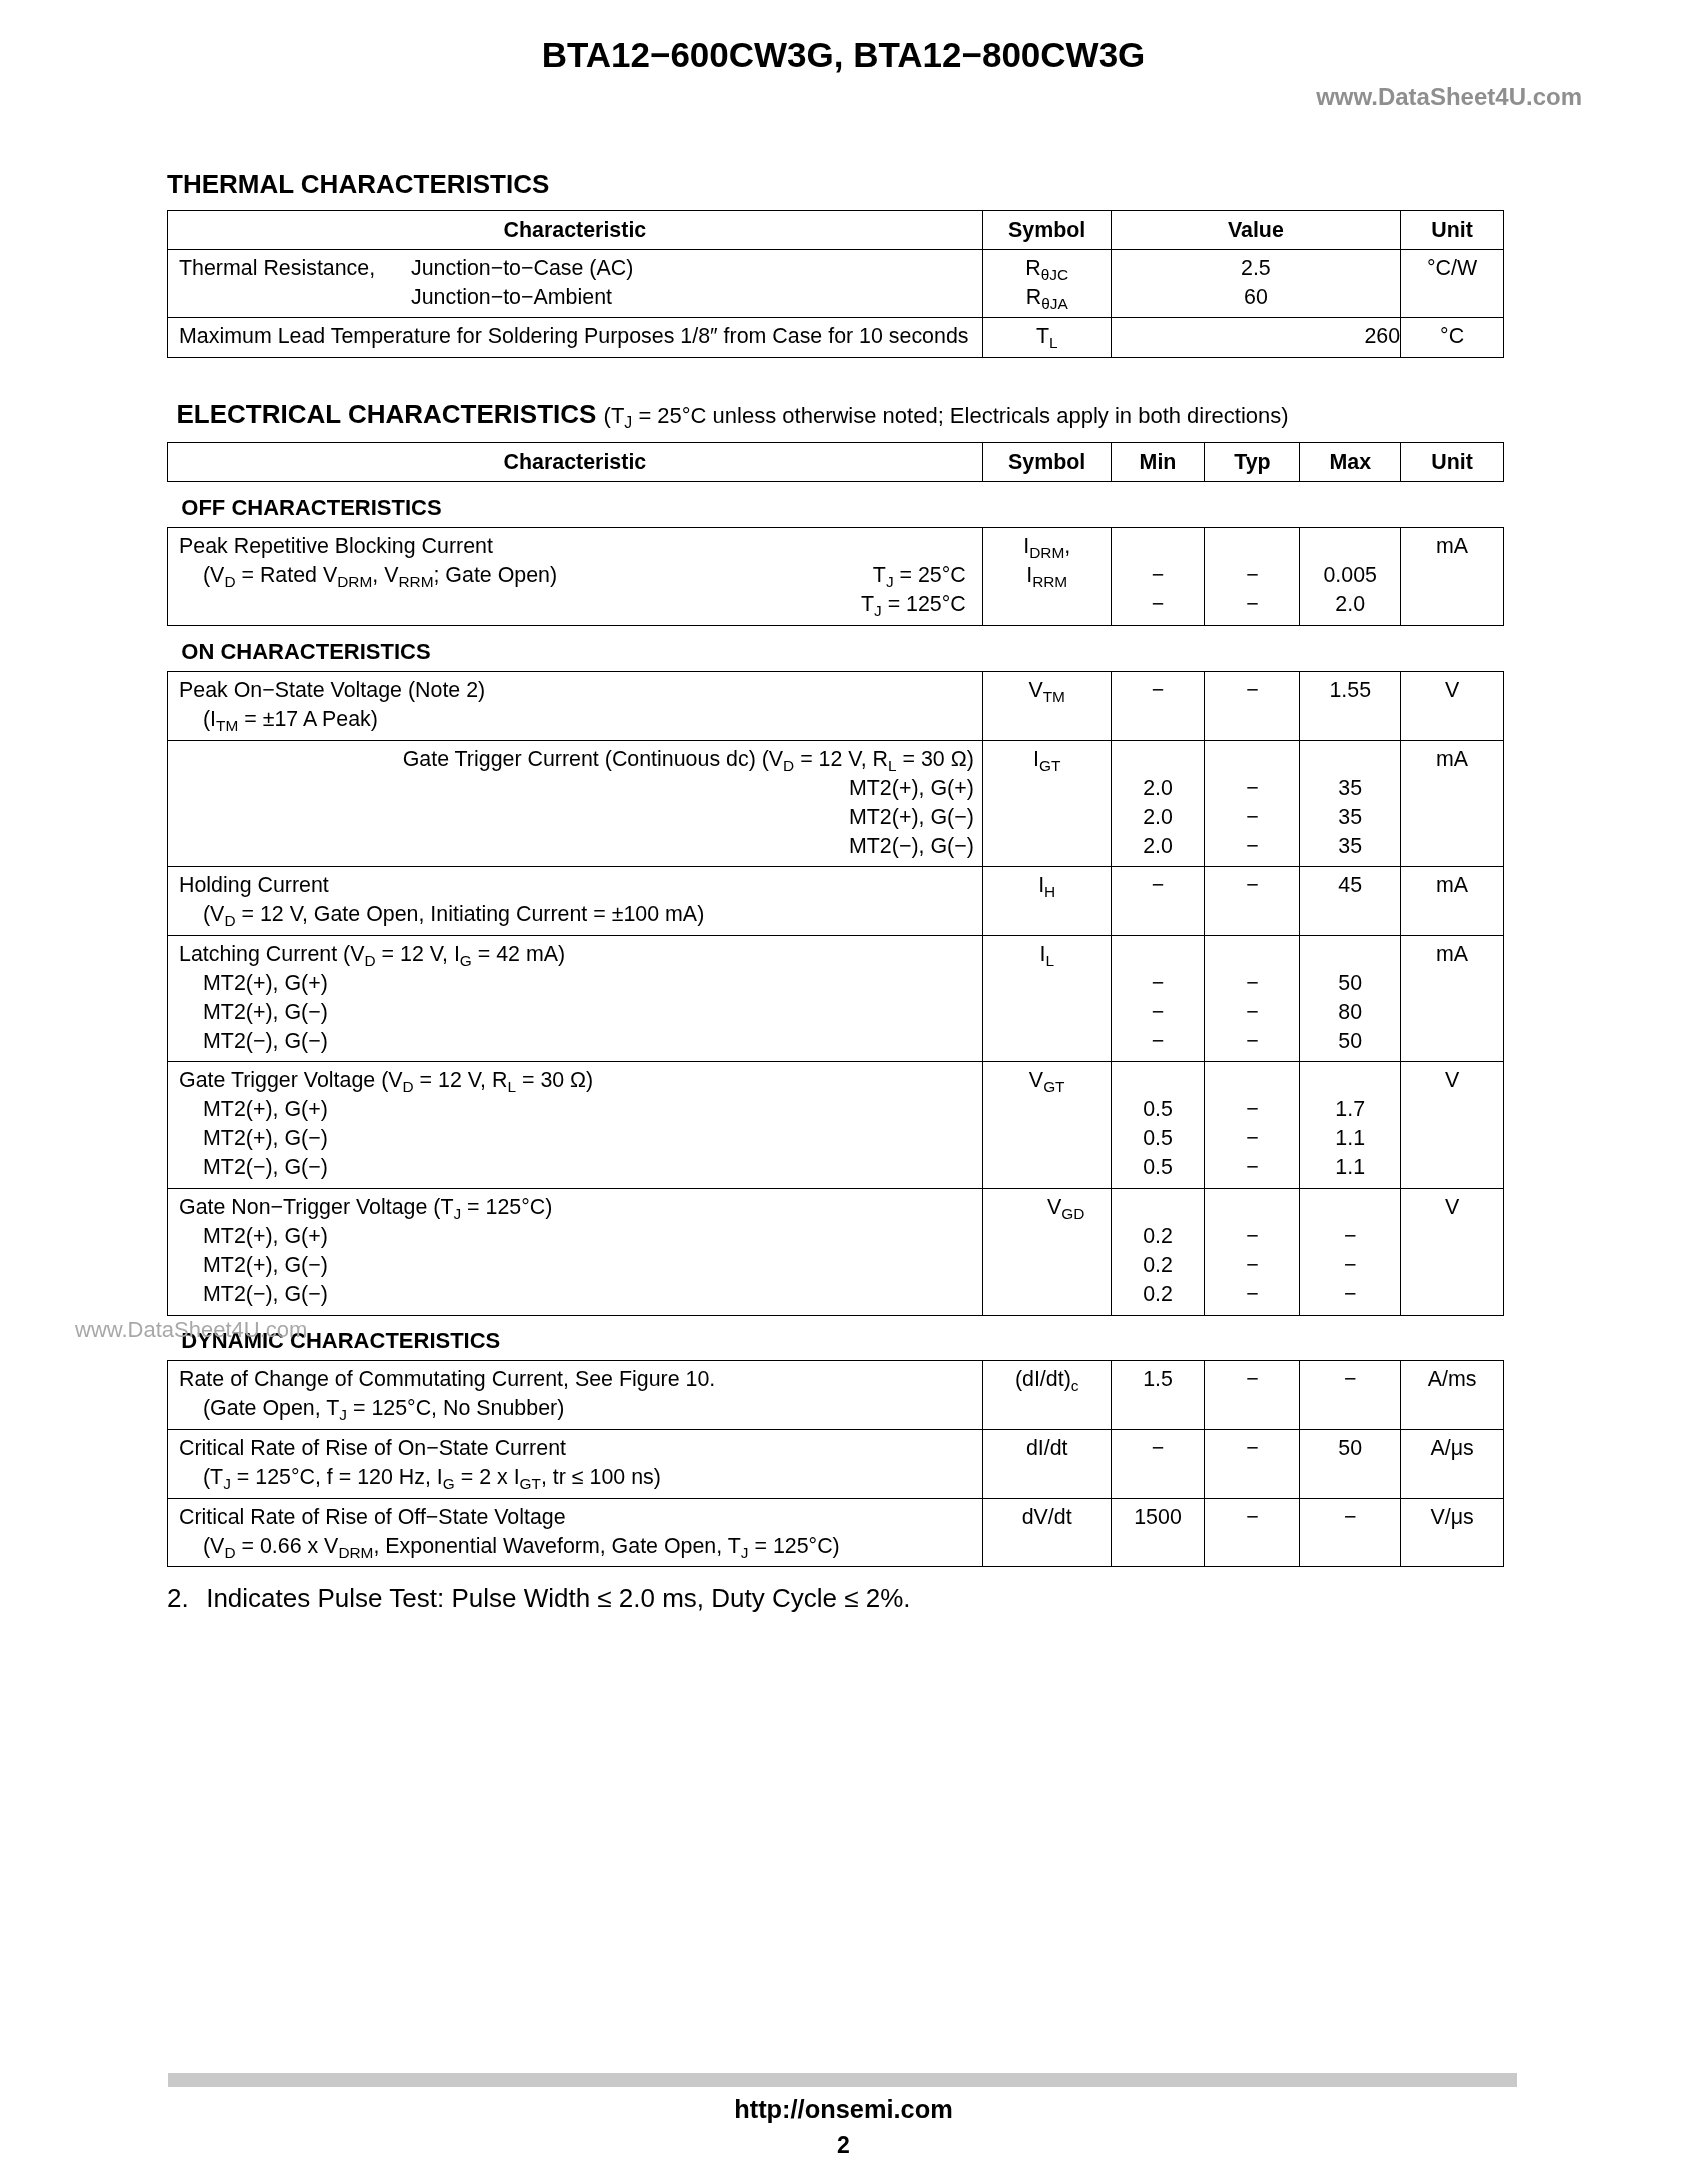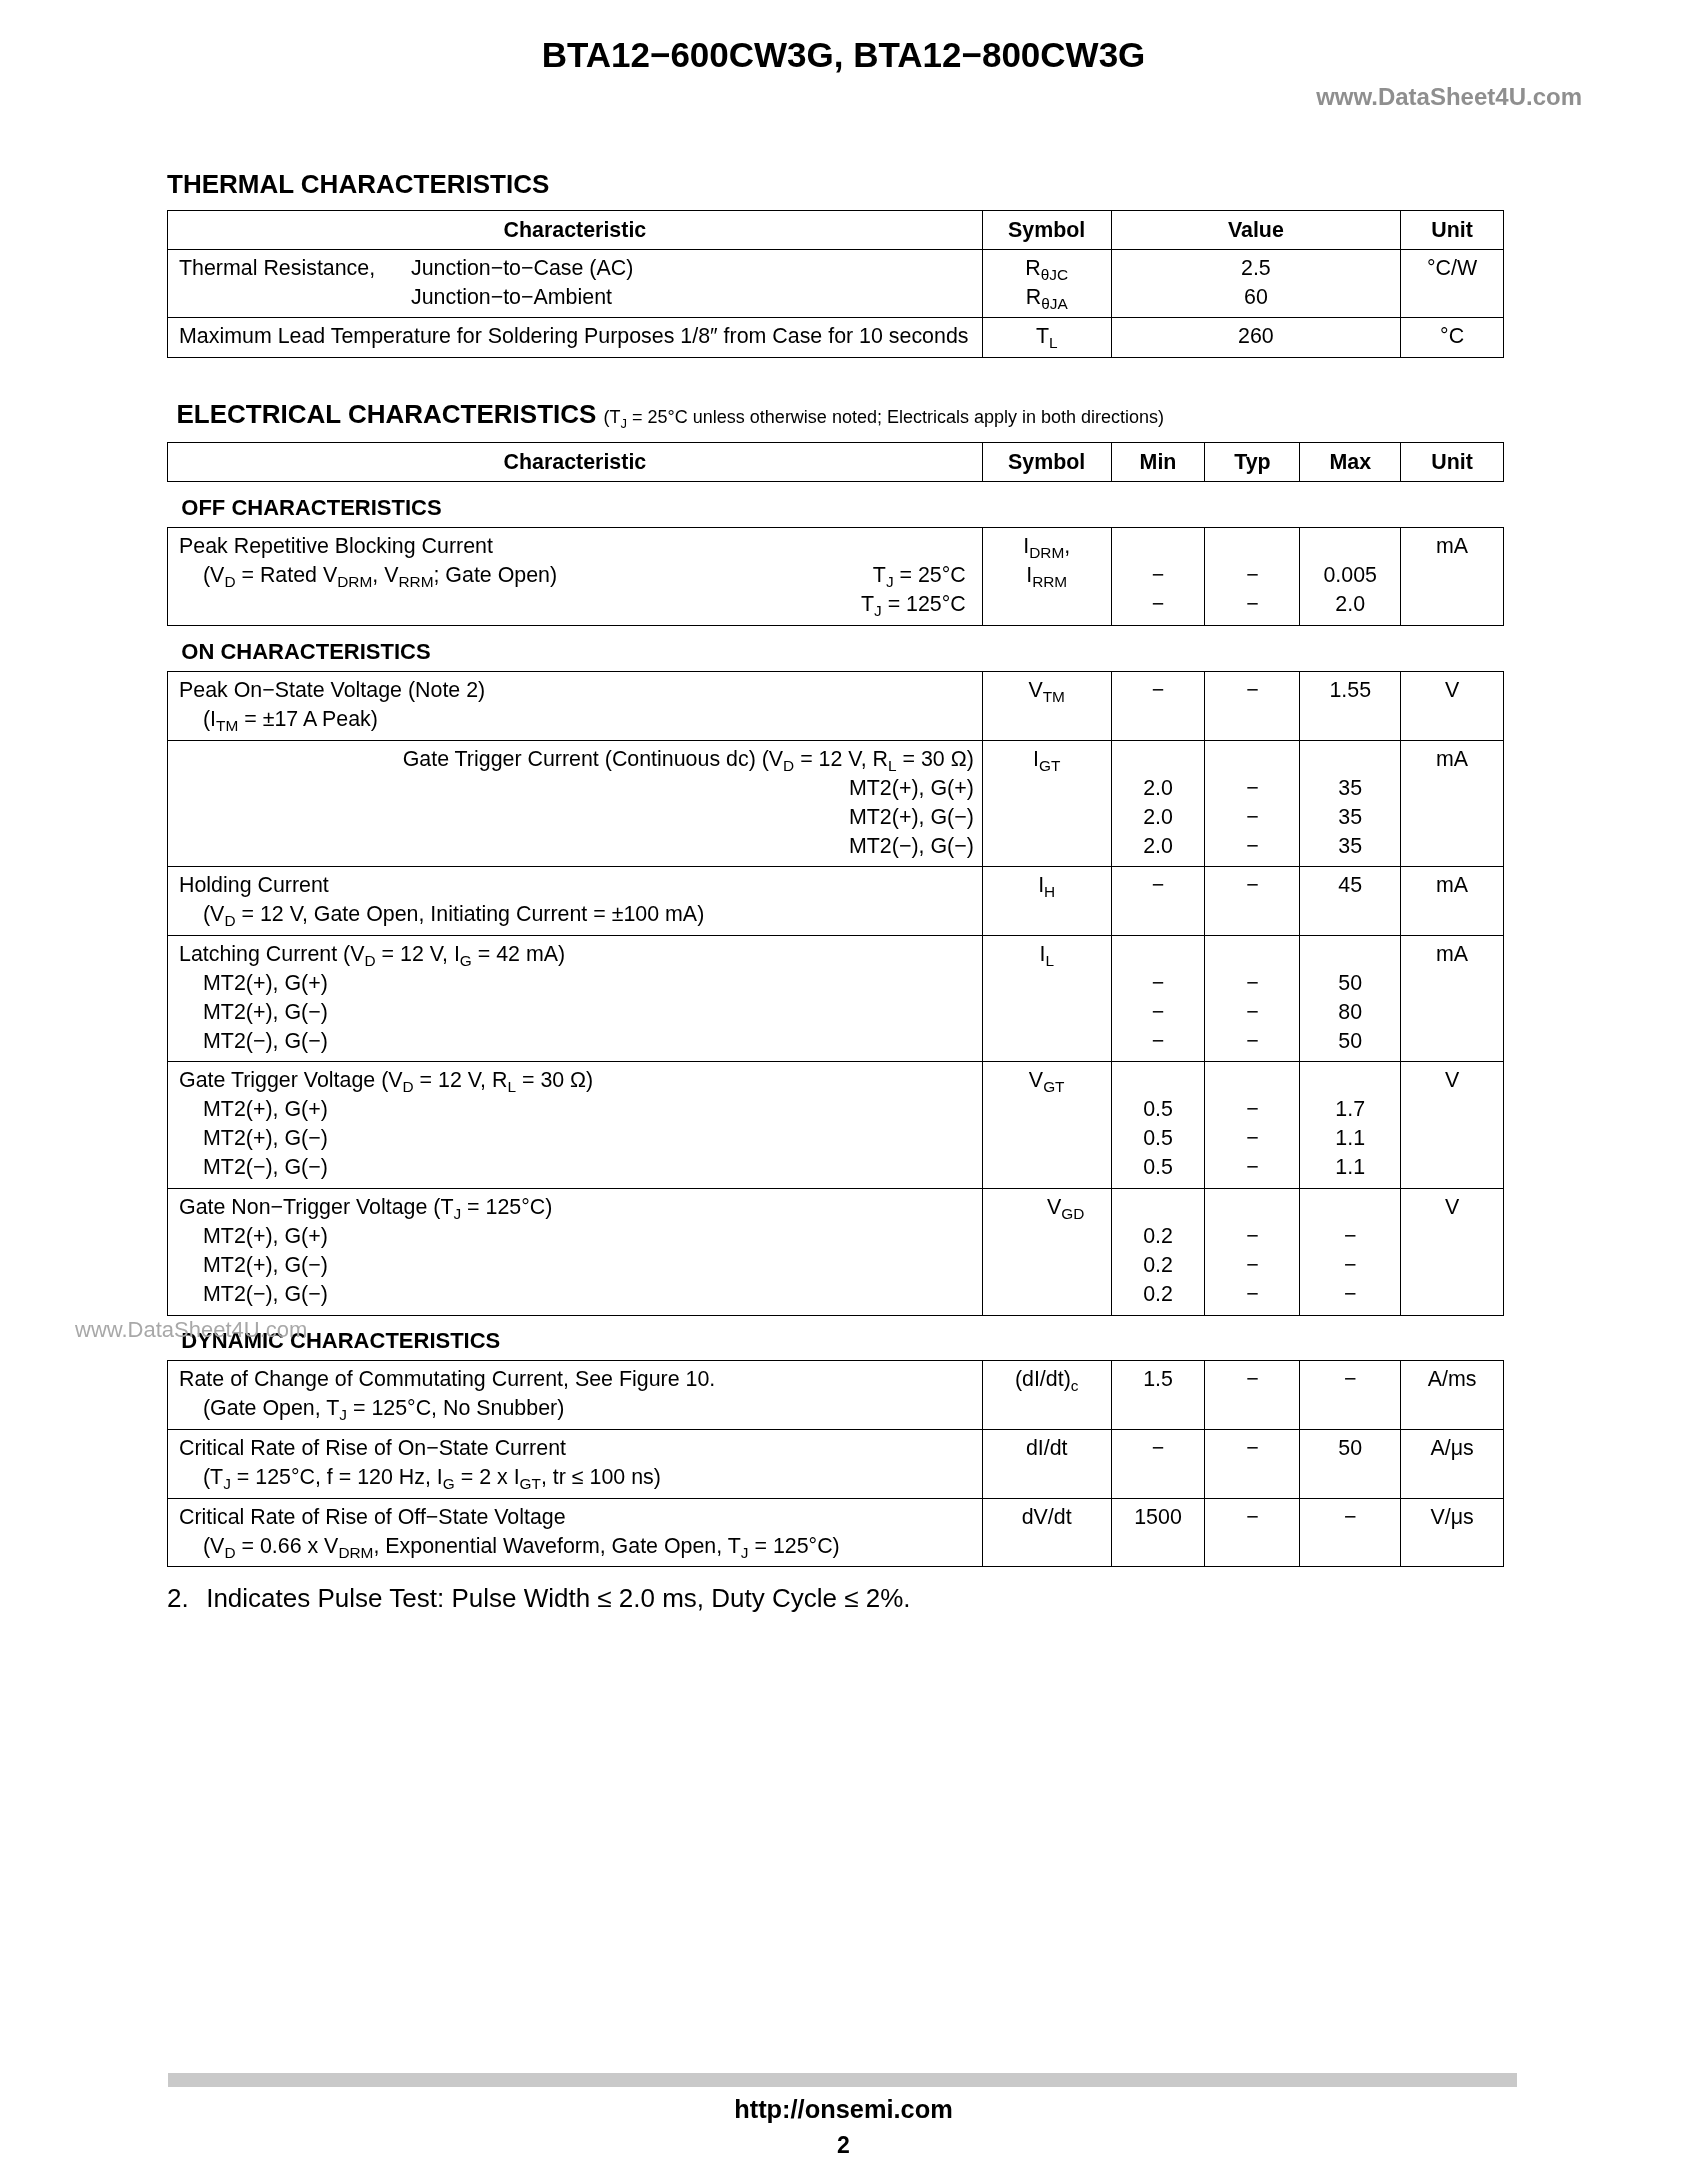--- a/index.html
+++ b/index.html
@@ -18,21 +18,21 @@
     font-size: 24px; font-weight: bold; color: #8f8f8f;
   }
   .wm-side {
     position: absolute; top: 1317px; left: 75px;
     font-size: 22px; color: #a8a8a8; pointer-events: none;
   }
   .content { margin-left: 167px; width: 1337px; }
   .sec-heading { font-size: 26px; font-weight: bold; }
   .thermal-heading { margin-top: 94px; margin-bottom: 9.5px; }
   .elec-heading { margin-top: 41px; margin-left: 9.5px; }
-  .elec-note { font-size: 18px; font-weight: normal; }
+  .elec-note { font-size: 22px; font-weight: normal; }
 
   .tblock { border: 1.6px solid #000; background: #fff; }
   .elec-header { margin-top: 12.7px; display: flex; }
   .thead { display: flex; border-bottom: 1.6px solid #000; }
   .hcell {
     font-weight: bold; text-align: center;
     height: 38px; line-height: 38px; font-size: 21.4px;
   }
   .hcell + .hcell { border-left: 1.6px solid #000; }
 
@@ -104,21 +104,21 @@
             <div class="vline">°C/W</div>
           </div>
         </div>
         <div class="trow">
           <div class="tcell ccell" style="width: 815px;">
             <div class="cline"><span>Maximum Lead Temperature for Soldering Purposes 1/8″ from Case for 10 seconds</span></div>
           </div>
           <div class="tcell vcell" style="width: 129px;">
             <div class="vline">T<sub>L</sub></div>
           </div>
-          <div class="tcell vcell" style="width: 290px;">
+          <div class="tcell vcell" style="width: 290px; text-align: right;">
             <div class="vline">260</div>
           </div>
           <div class="tcell vcell" style="width: 103px;">
             <div class="vline">°C</div>
           </div>
         </div>
       </div>
 
     <div class="sec-heading elec-heading">
       <span>ELECTRICAL CHARACTERISTICS</span>

